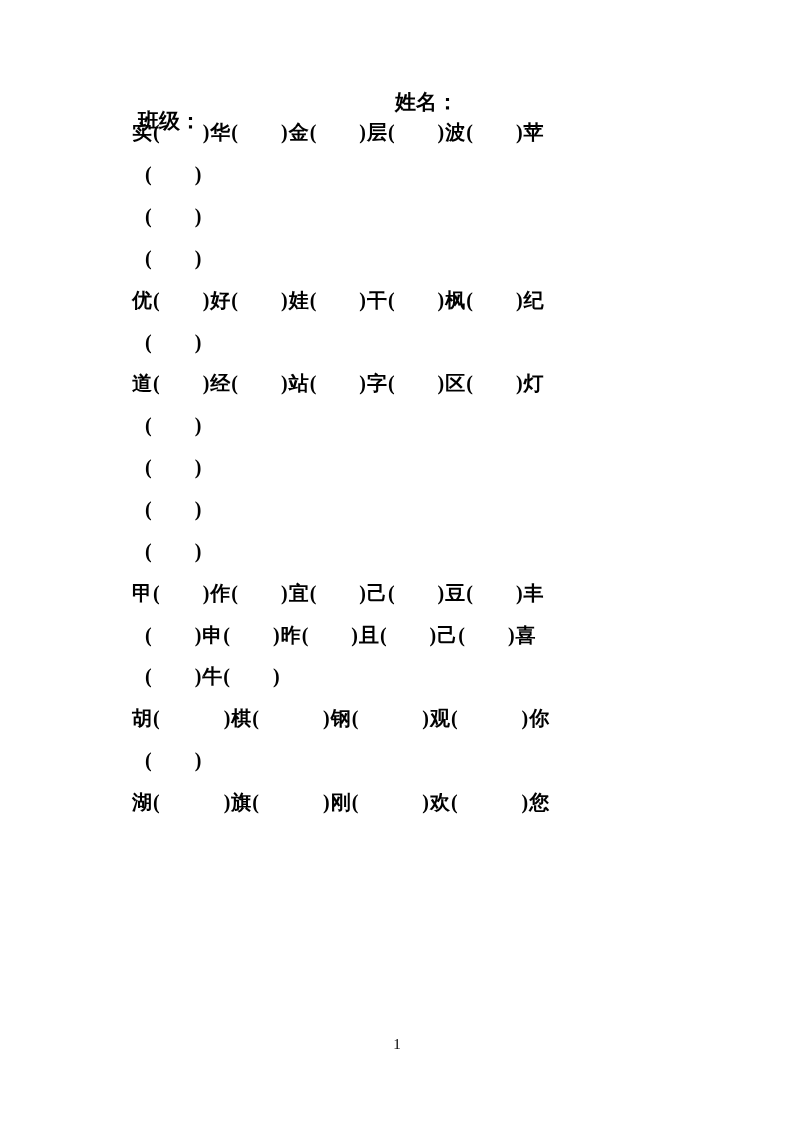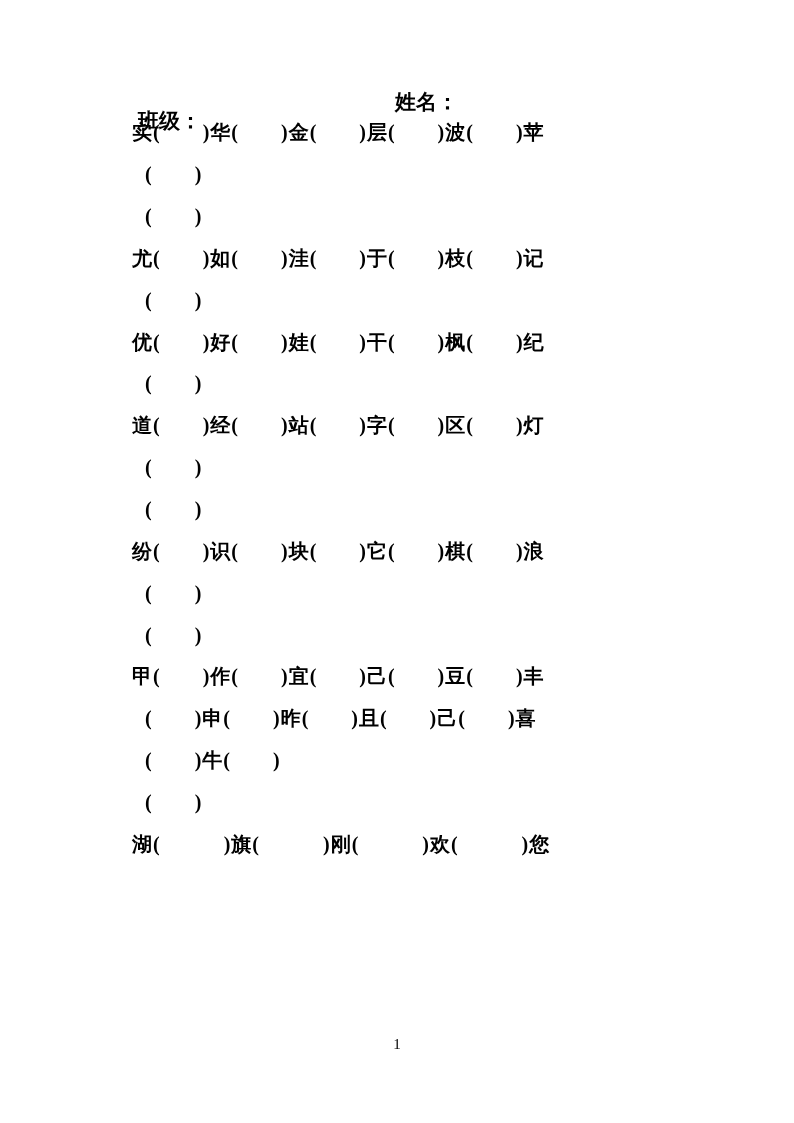--- a/index.html
+++ b/index.html
@@ -66,32 +66,31 @@
 
   <div class="header-row">
     <span class="class-label">班级：</span>
     <span class="name-label">姓名：</span>
   </div>
 
   <div class="lines">
     <div class="line">实(　　)华(　　)金(　　)层(　　)波(　　)苹</div>
     <div class="line indent">(　　)</div>
     <div class="line indent">(　　)</div>
-    <div class="line">尤(　　)如(　　)洼(　　)于(　　)枝(　　)记</div>
     <div class="line indent">(　　)</div>
     <div class="line">优(　　)好(　　)娃(　　)干(　　)枫(　　)纪</div>
     <div class="line indent">(　　)</div>
     <div class="line">道(　　)经(　　)站(　　)字(　　)区(　　)灯</div>
     <div class="line indent">(　　)</div>
     <div class="line indent">(　　)</div>
-    <div class="line">纷(　　)识(　　)块(　　)它(　　)棋(　　)浪</div>
     <div class="line indent">(　　)</div>
     <div class="line indent">(　　)</div>
     <div class="line">甲(　　)作(　　)宜(　　)己(　　)豆(　　)丰</div>
     <div class="line indent">(　　)申(　　)昨(　　)且(　　)己(　　)喜</div>
     <div class="line indent">(　　)牛(　　)</div>
+    <div class="line">胡(　　　)棋(　　　)钢(　　　)观(　　　)你</div>
     <div class="line indent">(　　)</div>
     <div class="line">湖(　　　)旗(　　　)刚(　　　)欢(　　　)您</div>
   </div>
 
   <div class="page-number">1</div>
 
 </div>
 
 </body></html>

